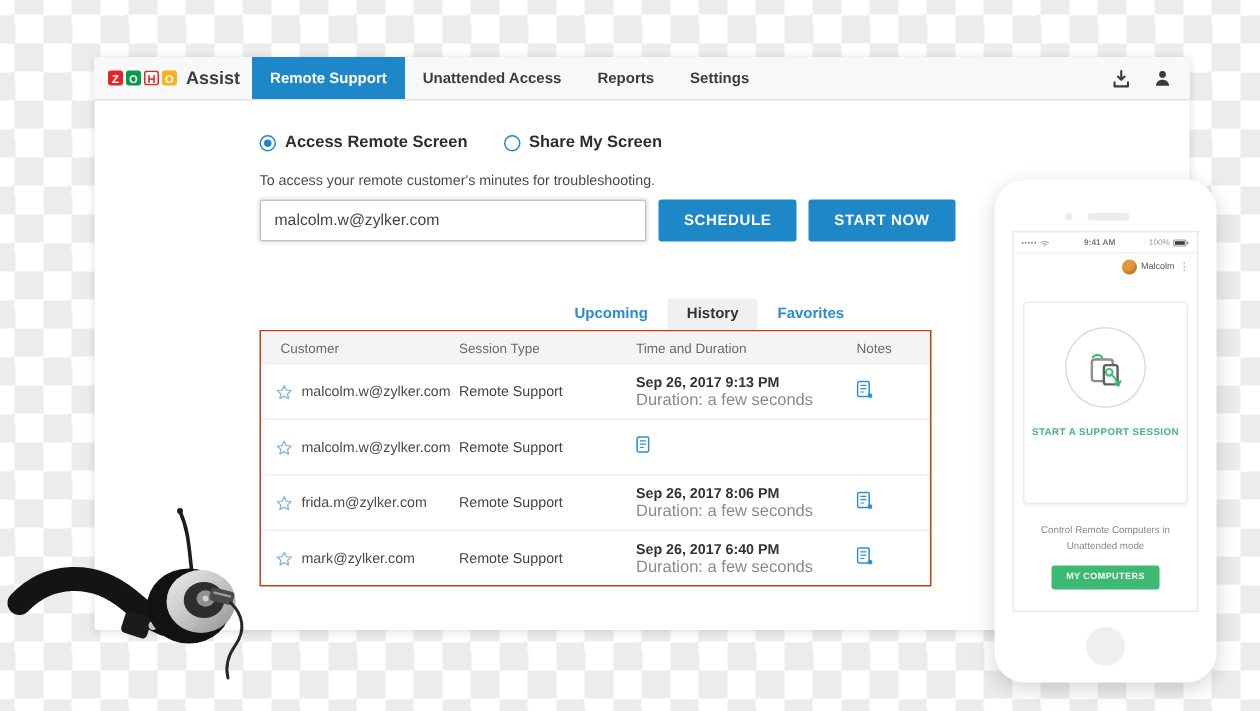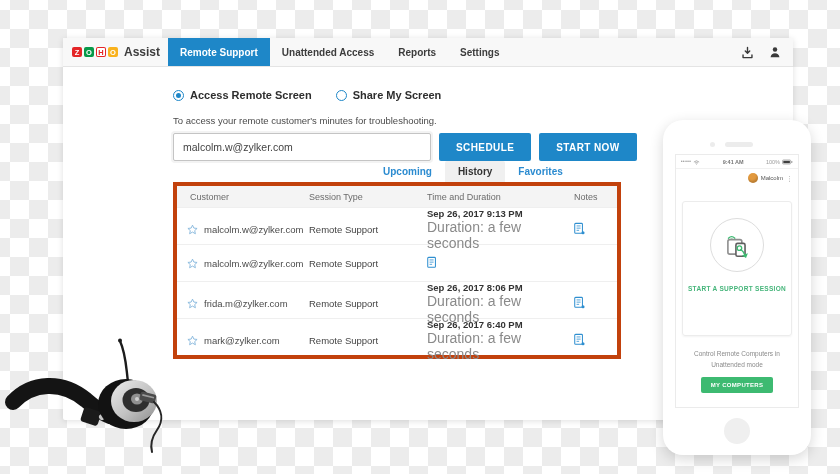--- a/index.html
+++ b/index.html
@@ -31,36 +31,36 @@
   .radio{display:flex;align-items:center;gap:6px;font-size:11px;font-weight:600;color:#2e2e2e;cursor:pointer;}
   .rb{width:11px;height:11px;border:1px solid #1e87c8;border-radius:50%;position:relative;background:#fff;flex:none;box-sizing:border-box;}
   .rb.selected::after{content:"";position:absolute;inset:2px;background:#1e87c8;border-radius:50%;}
   .desc{margin-top:14px;font-size:9.5px;color:#4a4a4a;}
   .form-row{margin-top:7px;display:flex;gap:8px;align-items:center;}
   .email-input{width:238px;height:26px;border:1px solid #c4c4c4;border-radius:2px;padding:0 9px;
     font-size:10.5px;color:#444;outline:none;font-family:inherit;box-shadow:0 0 0 2px #f3f3f3;}
   .btn{height:28px;background:#1e87c8;color:#fff;border:none;border-radius:2px;font-size:10px;font-weight:700;
     letter-spacing:.4px;padding:0 17px;cursor:pointer;font-family:inherit;}
 
-  .list-tabs{margin-left:197px;display:flex;align-items:stretch;height:21px;}
+  .list-tabs{margin-top:38px;margin-left:197px;display:flex;align-items:stretch;height:21px;}
   .link-tab{font-size:10px;font-weight:600;color:#2b8bd0;padding:0 13px;cursor:pointer;display:flex;align-items:center;}
   .active-tab{font-size:10px;font-weight:700;color:#333;background:#f0f0f0;padding:0 13px;
     display:flex;align-items:center;border-radius:2px 2px 0 0;cursor:pointer;}
 
-  .table{width:448px;border:4px solid #c2410c;box-sizing:border-box;}
+  .table{width:448px;border:1px solid #c2410c;box-sizing:border-box;}
   .thead{display:grid;grid-template-columns:119px 118px 147px 1fr;background:#f4f4f4;height:21px;
     align-items:center;font-size:9px;color:#6b6b6b;}
   .thead>div{padding-left:13px;}
   .trow{display:grid;grid-template-columns:119px 118px 147px 1fr;height:36px;align-items:center;
     border-top:1px solid #efefef;font-size:9.5px;color:#444;background:#fff;}
   .cust{display:flex;align-items:center;gap:6px;padding-left:10px;}
   .cust .email{font-size:9.5px;color:#4a4a4a;}
   .cell{padding-left:13px;}
   .time-main{font-size:9.5px;color:#333;font-weight:600;}
-  .time-sub{font-size:14px;color:#8a8a8a;margin-top:0;}
+  .time-sub{font-size:11px;color:#8a8a8a;margin-top:0;}
   .star-btn,.note-btn{background:none;border:none;padding:0;cursor:pointer;line-height:0;}
   .note-cell{padding-left:13px;}
 
   
   .phone{position:absolute;left:663px;top:120px;width:148px;height:335px;background:#fff;
     border-radius:20px;box-shadow:0 4px 14px rgba(0,0,0,.16);z-index:2;}
   .cam{position:absolute;top:22px;left:47px;width:5px;height:5px;border-radius:50%;background:#ececec;}
   .speaker{position:absolute;top:22px;left:62px;width:28px;height:5px;border-radius:3px;background:#ececec;}
   .screen{position:absolute;left:12px;top:34px;width:122px;height:252px;border:1px solid #ebebeb;background:#fff;box-sizing:content-box;}
   .statusbar{height:13px;display:flex;align-items:center;justify-content:space-between;padding:0 5px;

